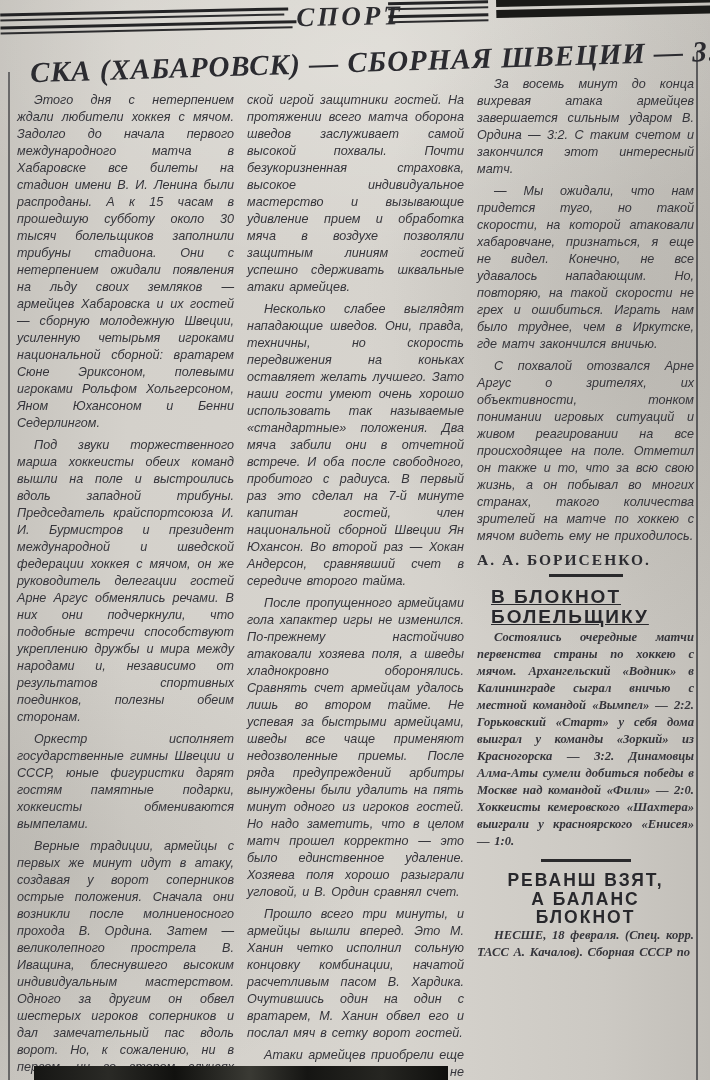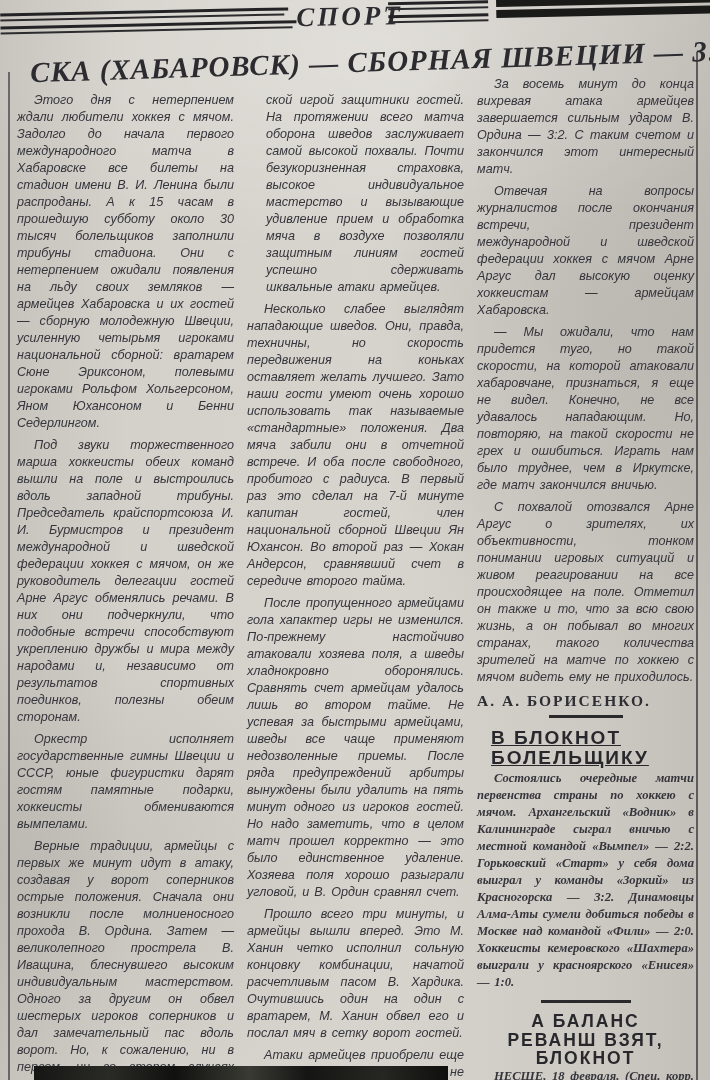--- a/index.html
+++ b/index.html
@@ -40,21 +40,21 @@
   
   .cols{position:absolute;left:17px;top:92px;width:678px;display:flex;gap:13px;}
   .col{width:217px;flex:0 0 217px;}
   .col.c3{margin-top:-16px;}
   .col p{
     margin:0 0 5px 0;
     font-style:italic;font-size:12.6px;line-height:17px;
     text-align:justify;text-indent:17px;word-spacing:1.5px;
     color:#35353b;
   }
-  .col p.noindent{text-indent:0;margin-left:19px;}
+  .col p.noindent{text-indent:0;}
   .byline{
     margin:6px 0 2px 0;text-align:left;
     font-family:"Liberation Serif",serif;font-weight:bold;
     font-size:15.5px;letter-spacing:2px;color:#2e2e33;font-style:normal;
   }
   .short-rule{width:74px;height:3px;background:#2a2a2c;margin:5px auto 10px auto;}
   .nb-title{
     margin:4px 0 2px 14px;
     font-family:"Liberation Sans",sans-serif;font-weight:bold;
     font-size:19px;line-height:20px;letter-spacing:2px;color:#28282c;text-decoration:underline;
@@ -120,38 +120,37 @@
       <p class="noindent">ской игрой защитники гостей. На протяжении всего матча оборона шведов заслуживает самой высокой похвалы. Почти безукоризненная страховка, высокое индивидуальное мастерство и вызывающие удивление прием и обработка мяча в воздухе позволяли защитным линиям гостей успешно сдерживать шквальные атаки армейцев.</p>
       <p>Несколько слабее выглядят нападающие шведов. Они, правда, техничны, но скорость передвижения на коньках оставляет желать лучшего. Зато наши гости умеют очень хорошо использовать так называемые «стандартные» положения. Два мяча забили они в отчетной встрече. И оба после свободного, пробитого с радиуса. В первый раз это сделал на 7-й минуте капитан гостей, член национальной сборной Швеции Ян Юхансон. Во второй раз — Хокан Андерсон, сравнявший счет в середиче второго тайма.</p>
       <p>После пропущенного армейцами гола хапактер игры не изменился. По-прежнему настойчиво атаковали хозяева поля, а шведы хладнокровно оборонялись. Сравнять счет армейцам удалось лишь во втором тайме. Не успевая за быстрыми армейцами, шведы все чаще применяют недозволенные приемы. После ряда предупреждений арбитры вынуждены были удалить на пять минут одного из игроков гостей. Но надо заметить, что в целом матч прошел корректно — это было единственное удаление. Хозяева поля хорошо разыграли угловой, и В. Ордин сравнял счет.</p>
       <p>Прошло всего три минуты, и армейцы вышли вперед. Это М. Ханин четко исполнил сольную концовку комбинации, начатой расчетливым пасом В. Хардика. Очутившись один на один с вратарем, М. Ханин обвел его и послал мяч в сетку ворот гостей.</p>
       <p>Атаки армейцев приобрели еще большую остроту. Но и гости не смирились с поражением. Х. Андерсону удалось восстановить равновесие.</p>
 
     </div>
 
     <div class="col c3">
       <p>За восемь минут до конца вихревая атака армейцев завершается сильным ударом В. Ордина — 3:2. С таким счетом и закончился этот интересный матч.</p>
-      <p>Отвечая на вопросы журналистов после окончания встречи, президент международной и шведской федерации хоккея с мячом Арне Аргус дал высокую оценку хоккеистам — армейцам Хабаровска.</p>
       <p>— Мы ожидали, что нам придется туго, но такой скорости, на которой атаковали хабаровчане, признаться, я еще не видел. Конечно, не все удавалось нападающим. Но, повторяю, на такой скорости не грех и ошибиться. Играть нам было труднее, чем в Иркутске, где матч закончился вничью.</p>
       <p>С похвалой отозвался Арне Аргус о зрителях, их объективности, тонком понимании игровых ситуаций и живом реагировании на все происходящее на поле. Отметил он также и то, что за всю свою жизнь, а он побывал во многих странах, такого количества зрителей на матче по хоккею с мячом видеть ему не приходилось.</p>
 
       <div class="byline">А. А. БОРИСЕНКО.</div>
       <div class="short-rule"></div>
 
       <div class="nb-title">
         <div>В БЛОКНОТ</div>
         <div>БОЛЕЛЬЩИКУ</div>
       </div>
       <p class="nb-body">Состоялись очередные матчи первенства страны по хоккею с мячом. Архангельский «Водник» в Калининграде сыграл вничью с местной командой «Вымпел» — 2:2. Горьковский «Старт» у себя дома выиграл у команды «Зоркий» из Красногорска — 3:2. Динамовцы Алма-Аты сумели добиться победы в Москве над командой «Фили» — 2:0. Хоккеисты кемеровского «Шахтера» выиграли у красноярского «Енисея» — 1:0.</p>
 
       <div class="short-rule2"></div>
 
       <div class="rv-title">
+        <div>РЕВАНШ ВЗЯТ,</div>
         <div>А БАЛАНС</div>
-        <div>РЕВАНШ ВЗЯТ,</div>
         <div>БЛОКНОТ</div>
       </div>
       <p class="rv-body">НЕСШЕ, 18 февраля. (Спец. корр. ТАСС А. Качалов). Сборная СССР по</p>
     </div>
 
   </div>
 
   <div class="photo-bar"></div>
 
 </div>

